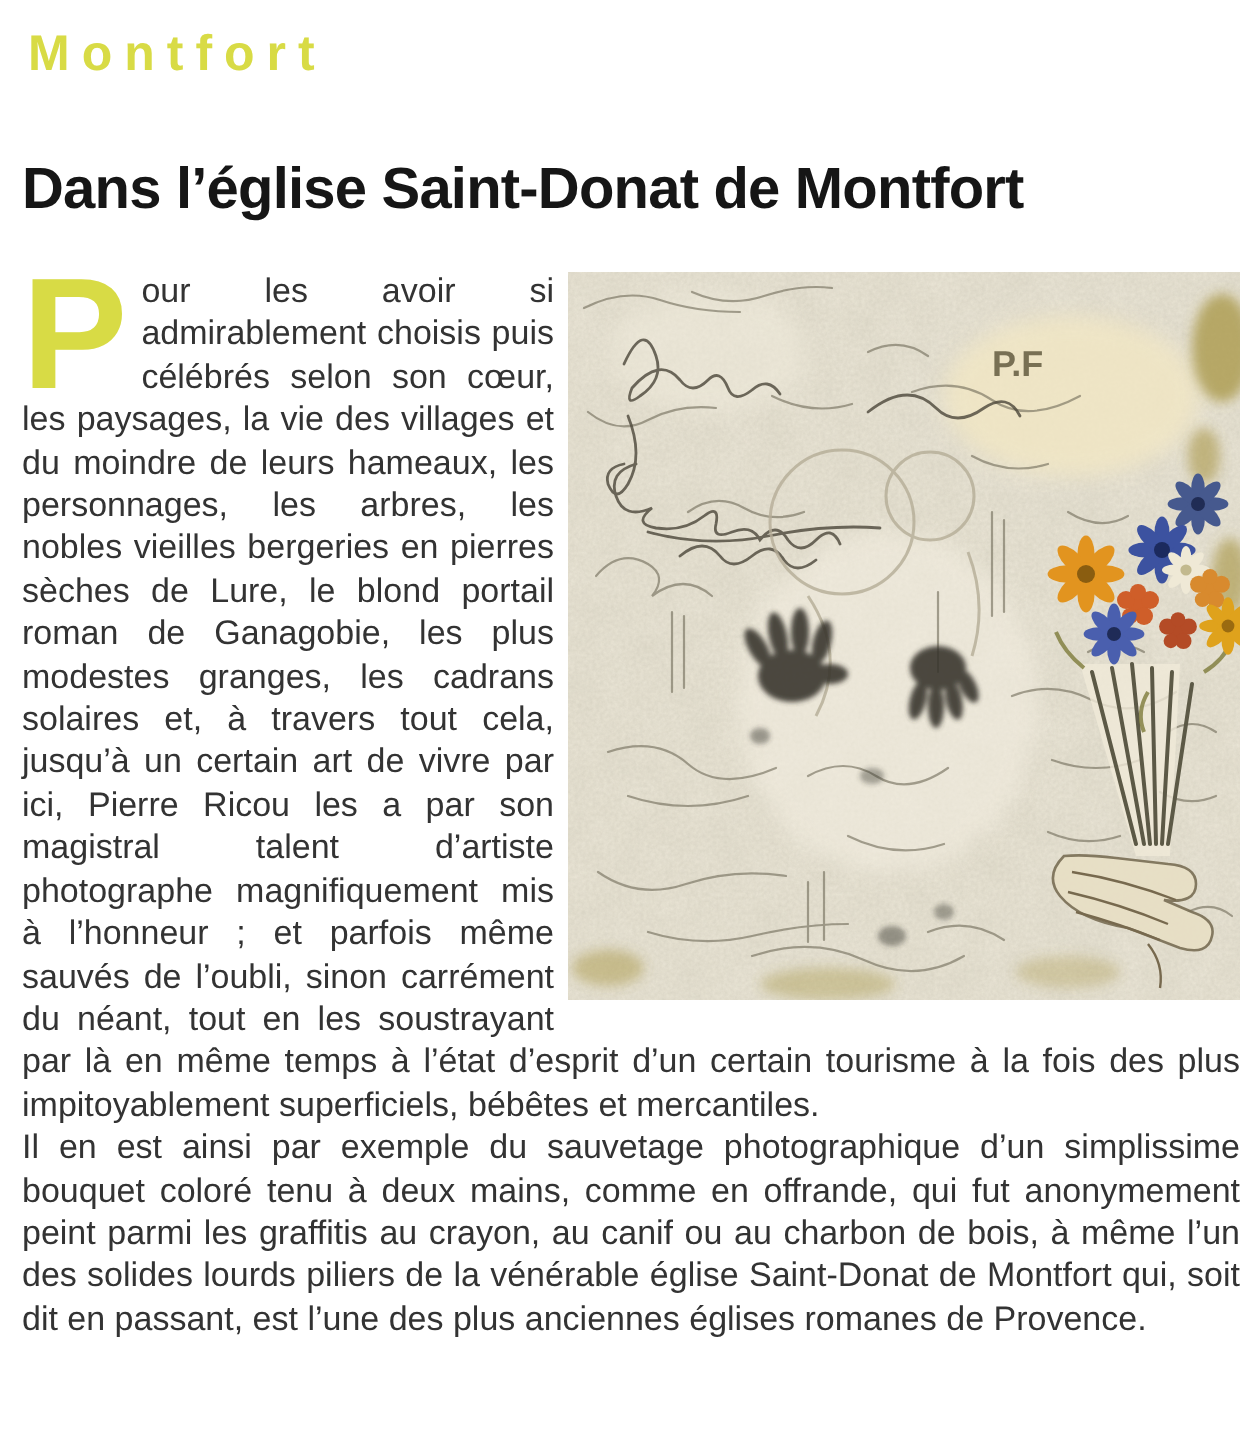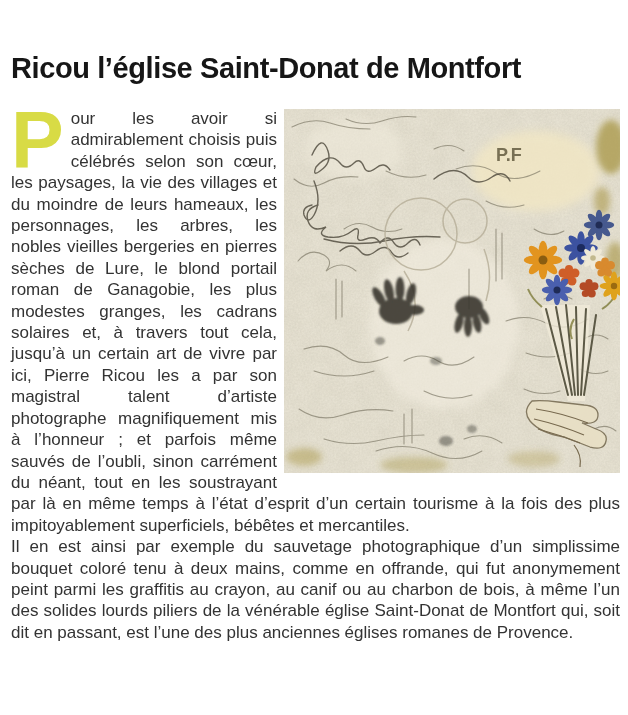--- a/index.html
+++ b/index.html
@@ -38,22 +38,23 @@
     font-size:79px;line-height:58px;height:60px;
     margin:3px 7px 0 0;
   }
   b{font-weight:normal;}
 </style>
 </head>
 <body>
 
 <div class="page">
 
-
-  <h1 class="headline">Ricou l’église Saint-Donat de Montfort</h1>
+  <div class="kicker">Montfort</div>
+
+  <h1 class="headline">Dans l’église Saint-Donat de Montfort</h1>
 
   <div class="article-body">
 
     <figure class="photo" aria-label="Graffitis au crayon sur un pilier de l’église : bouquet de fleurs peint tenu par une main">
       <svg width="336" height="364" viewBox="0 0 336 364" xmlns="http://www.w3.org/2000/svg">
         <defs>
           <filter id="noiseFine">
               <feTurbulence type="fractalNoise" baseFrequency="0.55" numOctaves="3" seed="7"></feTurbulence>
               <feColorMatrix type="matrix" values="0 0 0 0 0.42  0 0 0 0 0.40  0 0 0 0 0.32  0 0 0 0.6 0"></feColorMatrix>
             </filter>

